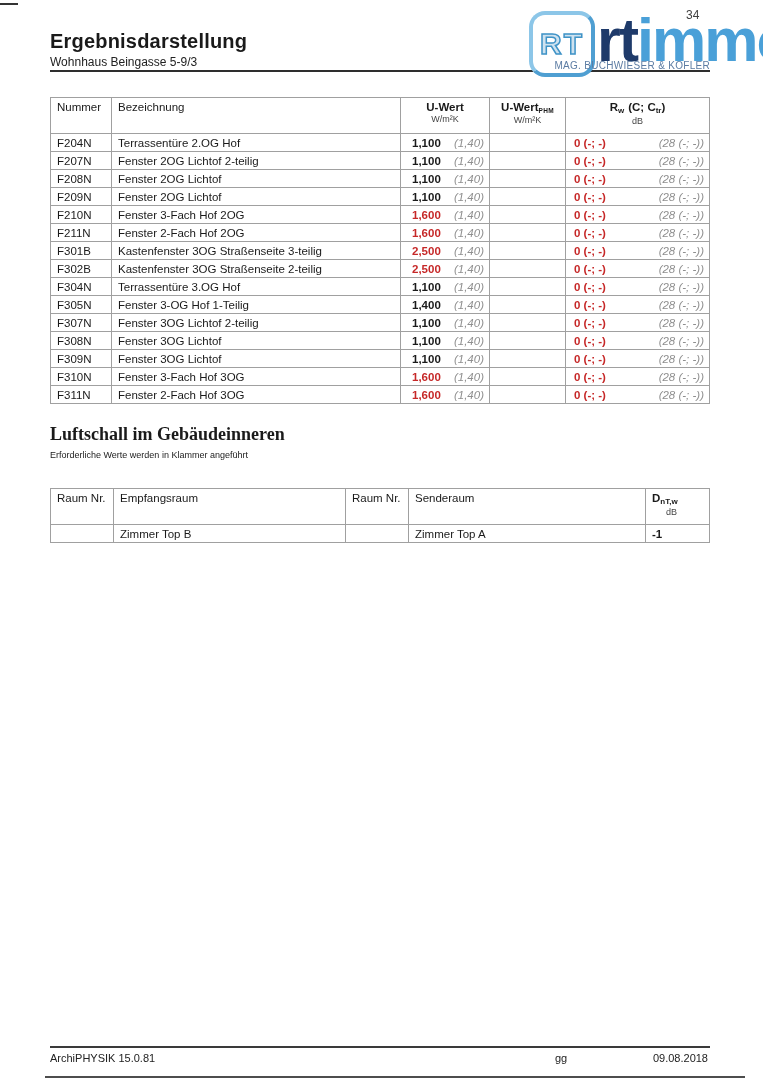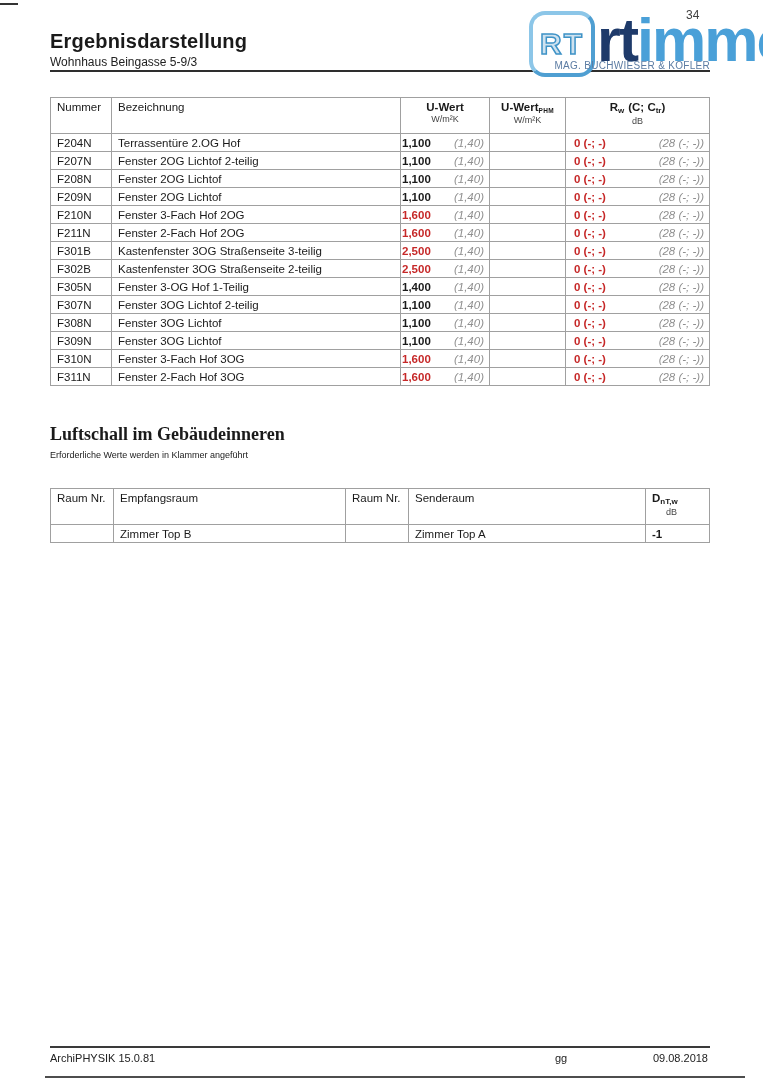--- a/index.html
+++ b/index.html
@@ -38,21 +38,21 @@
 
   .results-table { position:absolute; left:50px; top:97px; }
   .results-table th { height:36px; }
   .th-center { text-align:center; padding-left:0; }
   .th-unit { display:block; font-weight:normal; font-size:9px; color:#444; margin-top:1px; }
   .b { font-weight:bold; }
   .sub-caps { font-size:6.5px; font-weight:bold; vertical-align:-2px; letter-spacing:0.3px; }
   .sub { font-size:8px; font-weight:bold; vertical-align:-2px; }
   .gap-l { margin-left:4px; }
 
-  .c-uwert { padding:0 5px 0 1px; }
+  .c-uwert { padding:0 5px 0 11px; }
   .c-uwert .inner, .c-rw .inner { display:flex; justify-content:space-between; align-items:center; }
   .c-rw { padding:0 5px 0 8px; }
   .val { font-weight:bold; }
   .val.alert { color:#c62828; }
   .req { font-style:italic; color:#8f8f8f; }
   .rw-val { font-weight:bold; color:#c62828; }
 
   
   .section-title { position:absolute; left:50px; top:424px; font-size:18px; font-weight:bold;font-family:Liberation Serif, serif; }
   .section-note { position:absolute; left:50px; top:450px; font-size:9px; color:#222; }
@@ -251,20 +251,37 @@
       </td>
       <td></td>
       <td class="c-rw">
         <span class="inner">
           <span class="rw-val">0 (-; -)</span>
           <span class="req">(28 (-; -))</span>
         </span>
       </td>
     </tr>
 
+    <tr class="data-row">
+      <td>F304N</td>
+      <td>Terrassentüre 3.OG Hof</td>
+      <td class="c-uwert">
+        <span class="inner">
+          <span class="val">1,100</span>
+          <span class="req">(1,40)</span>
+        </span>
+      </td>
+      <td></td>
+      <td class="c-rw">
+        <span class="inner">
+          <span class="rw-val">0 (-; -)</span>
+          <span class="req">(28 (-; -))</span>
+        </span>
+      </td>
+    </tr>
 
     <tr class="data-row">
       <td>F305N</td>
       <td>Fenster 3-OG Hof 1-Teilig</td>
       <td class="c-uwert">
         <span class="inner">
           <span class="val">1,400</span>
           <span class="req">(1,40)</span>
         </span>
       </td>

